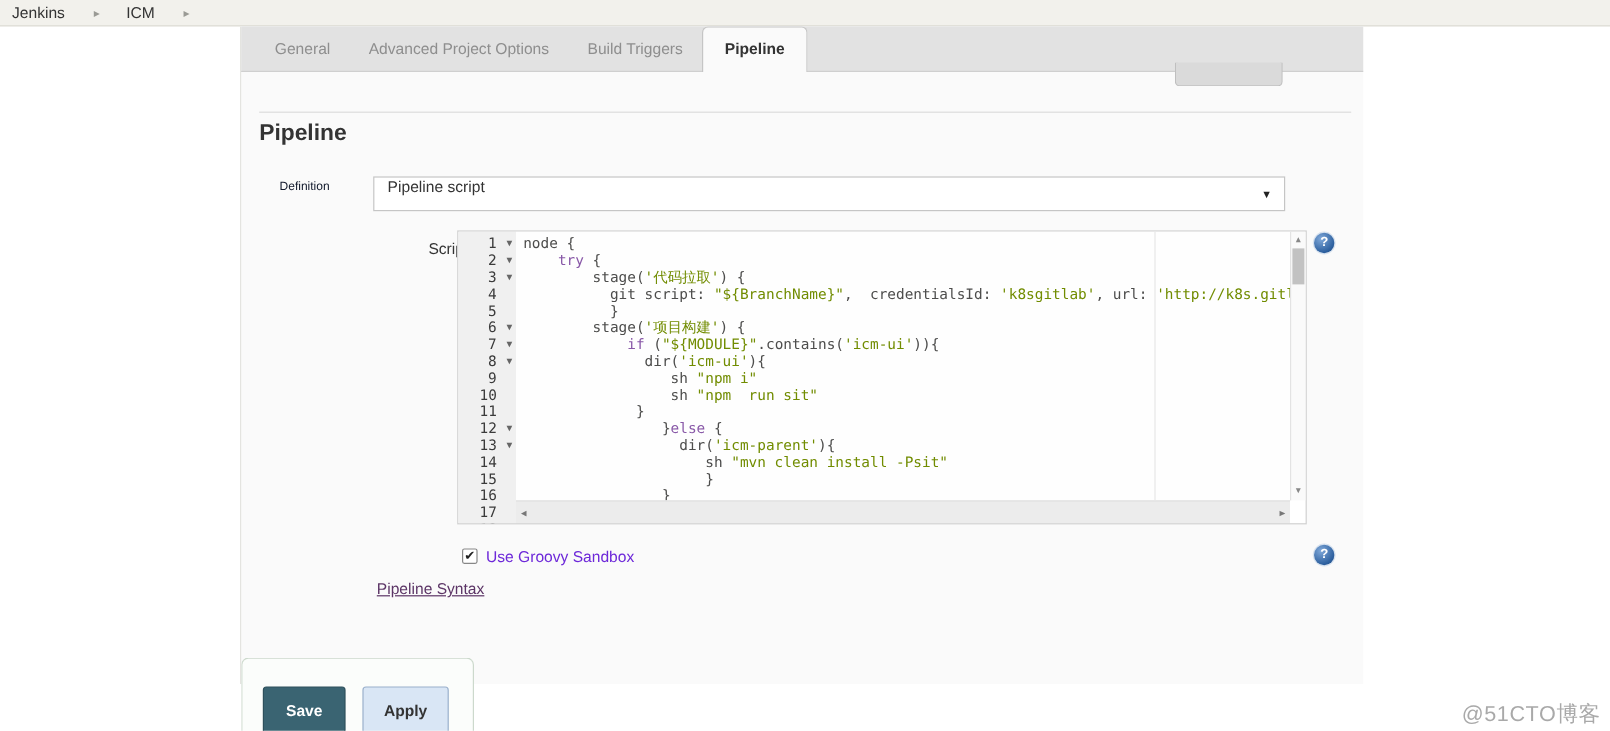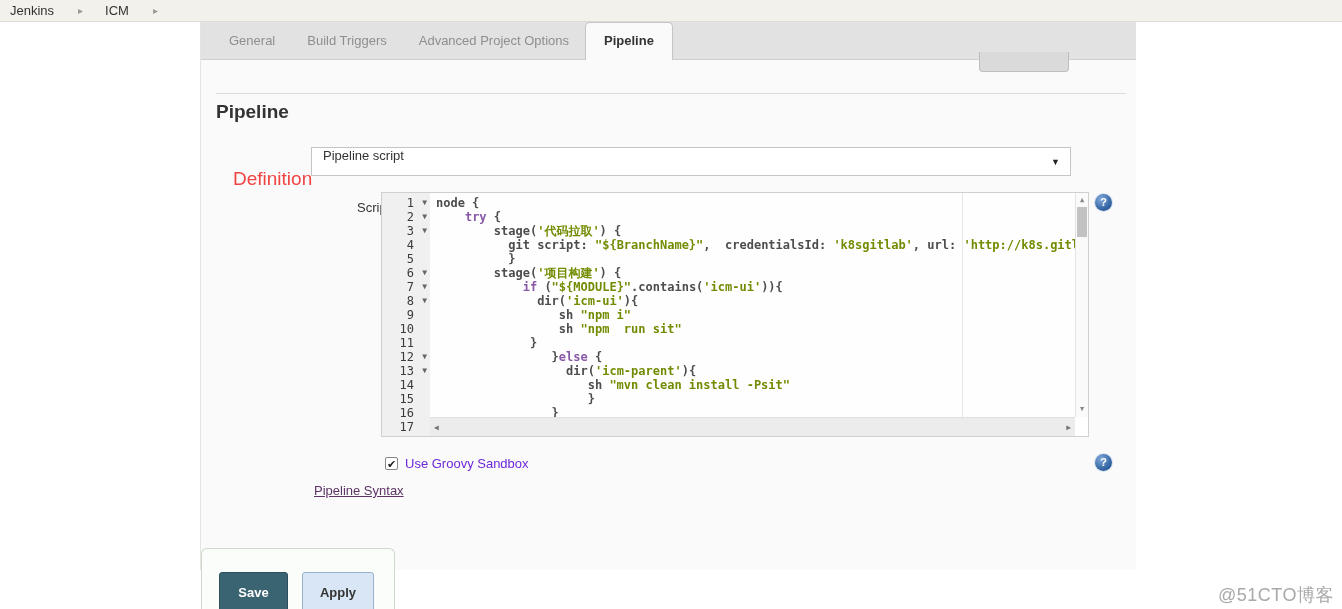--- a/index.html
+++ b/index.html
@@ -29,41 +29,41 @@
   .partial-button { position:absolute; left:778px; top:30px; width:90px; height:20px;
                     background:#dadada; border:1px solid #bfbfbf; border-top:none;
                     border-radius:0 0 4px 4px; }
 
   .divider { position:absolute; left:15px; top:71px; width:910px; height:1px;
              background:#dcdcdc; }
 
   .page-title { position:absolute; left:15px; top:79px; font-size:19px;
                 font-weight:bold; color:#333; }
 
-  .def-label { position:absolute; left:32px; top:146px; font-size:19px; color:#ef4444; }
+  .def-label { position:absolute; left:32px; top:128px; font-size:10px; color:#0f172a; }
   .select { position:absolute; left:110px; top:125px; width:760px; height:29px;
             background:#fff; border:1px solid #c5c5c5; cursor:pointer;
             display:flex; padding-left:11px; }
   .select .val { font-size:13px; color:#333; }
   .select .caret { position:absolute; right:10px; top:9px; font-size:9px; color:#222; }
 
   .script-label { position:absolute; left:137px; top:178px; font-size:13px; color:#333;margin-left:19px; }
 
   
   .editor { position:absolute; left:180px; top:170px; width:708px; height:245px;
             border:1px solid #d0d0d0; background:#fff; overflow:hidden;
             font-family:"DejaVu Sans Mono", monospace; font-size:12px; line-height:14px; }
   .ed-gutter { position:absolute; left:0; top:0; bottom:0; width:48px;
                background:#f0f0f0; padding-top:3px; z-index:3; }
   .gut-row { height:14px; position:relative; color:#3b3b3b; text-align:right;
              padding-right:16px; }
   .gut-fold { position:absolute; right:3px; top:0; font-size:8px; color:#666; }
   .ed-code { position:absolute; left:48px; top:0; right:13px; bottom:19px;
              padding:3px 0 0 6px; overflow:hidden; background:#fefefe; }
-  .code-line { height:14px; white-space:pre;font-weight:bold; }
+  .code-line { height:14px; white-space:pre; }
   .tk-d { color:var(--code-default); }
   .tk-k { color:var(--keyword); }
   .tk-s { color:var(--string); }
   .print-margin { position:absolute; left:532px; top:0; bottom:0; width:1px;
                   background:#e7e7e7; }
 
   .vscroll { position:absolute; right:0; top:0; bottom:19px; width:13px;
              background:#fafafa; border-left:1px solid #e3e3e3; z-index:4; }
   .vs-up, .vs-down { position:absolute; left:0; width:12px; height:11px;
              font-size:7px; color:#888; text-align:center; line-height:11px; }
@@ -115,22 +115,22 @@
     <span class="bc-item">Jenkins</span>
     <span class="bc-arrow">▸</span>
     <span class="bc-item">ICM</span>
     <span class="bc-arrow">▸</span>
   </div>
 
 <div class="content">
 
   <div class="tabstrip">
       <div class="tab">General</div>
+      <div class="tab">Advanced Project Options</div>
       <div class="tab">Build Triggers</div>
-      <div class="tab">Advanced Project Options</div>
       <div class="tab active">Pipeline</div>
     </div>
 
   <div class="partial-button"></div>
 
   <div class="divider"></div>
 
   <div class="page-title">Pipeline</div>
 
   <div class="def-label">Definition</div>

